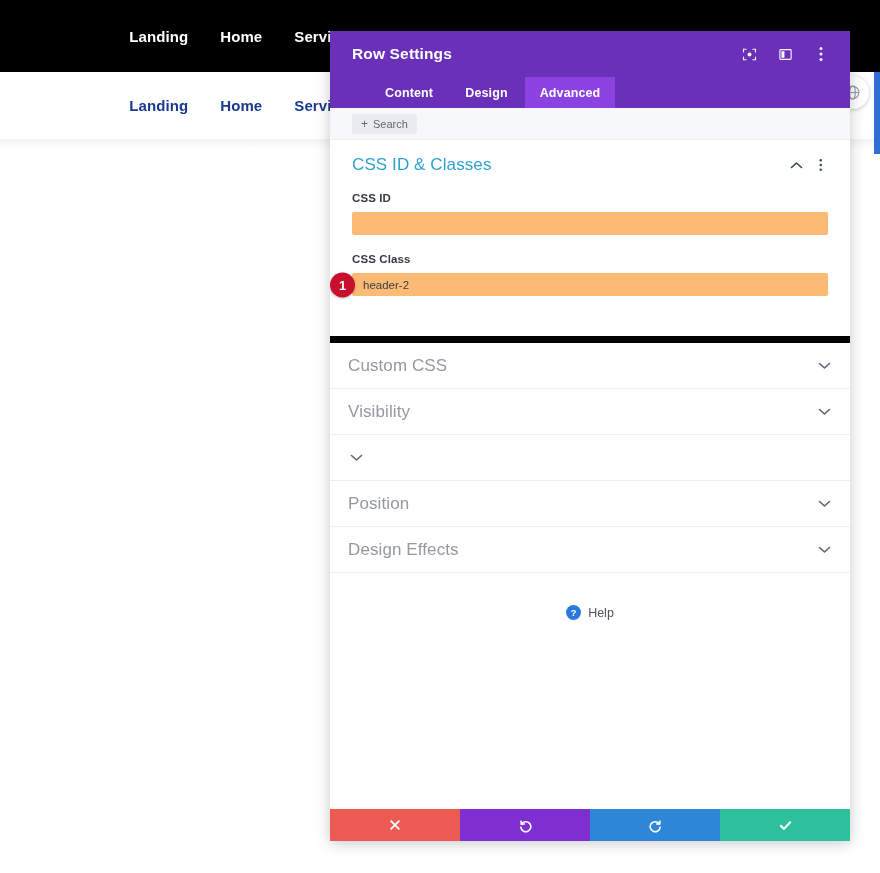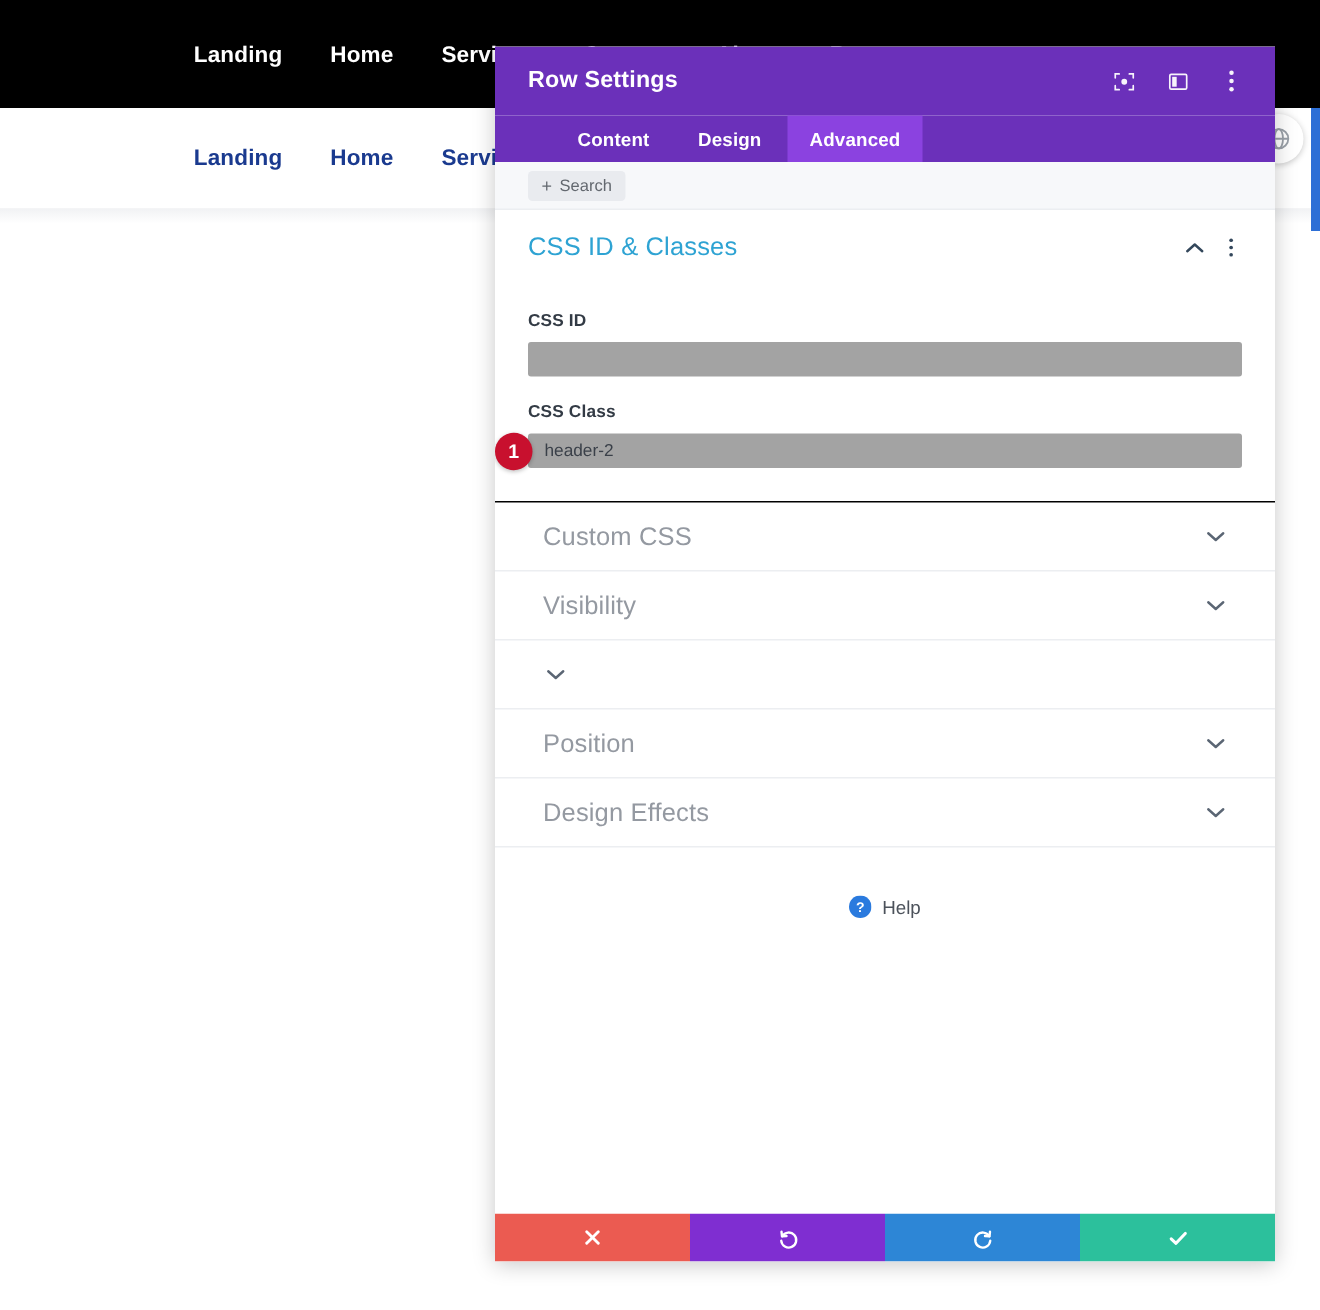--- a/index.html
+++ b/index.html
@@ -249,22 +249,22 @@
   
   .modal-body {
     flex: 1 1 auto;
     background: #ffffff;
     overflow: hidden;
     position: relative;
   }
 
   
   .group-open {
-    padding: 0 22px 22px 22px;
-    border-bottom: 1px solid #000000;
+    padding: 0 22px 40px 22px;
+    border-bottom: 7px solid #000000;
   }
 
   .group-open-header {
     display: flex;
     align-items: center;
     height: 50px;
   }
 
   .group-open-title {
     flex: 1 1 auto;
@@ -282,36 +282,36 @@
 
   .group-icon {
     cursor: pointer;
     display: flex;
     align-items: center;
     justify-content: center;
     width: 14px;
     height: 16px;
   }
 
-  .field { margin-top: 18px; position: relative; }
+  .field { margin-top: 2px; position: relative; }
   .field + .field { margin-top: 18px; }
 
   .field-label {
     display: block;
     font-size: 11.5px;
     font-weight: bold;
     color: #333b45;
     margin-bottom: 8px;
     letter-spacing: 0.1px;
   }
 
   .field-input {
     width: 100%;
     height: 23px;
-    background: #a3a3a3;
+    background: #fdba74;
     border: none;
     border-radius: 2px;
     outline: none;
     padding: 0 11px;
     font-family: "Liberation Sans", sans-serif;
     font-size: 11.5px;
     color: #3a4049;
   }
 
   .field-input::placeholder { color: #b2b7bf; }
@@ -332,21 +332,21 @@
     display: flex;
     align-items: center;
     justify-content: center;
     box-shadow: 0 1px 3px rgba(0,0,0,0.25);
     z-index: 3;
   }
 
   
   .group-closed {
     height: 46px;
-    padding: 0 32px;
+    padding: 0 18px;
     display: flex;
     align-items: center;
     border-bottom: 1px solid #eceef1;
     cursor: pointer;
   }
 
   .group-closed-title {
     flex: 1 1 auto;
     color: #9499a1;
     font-size: 17px;

